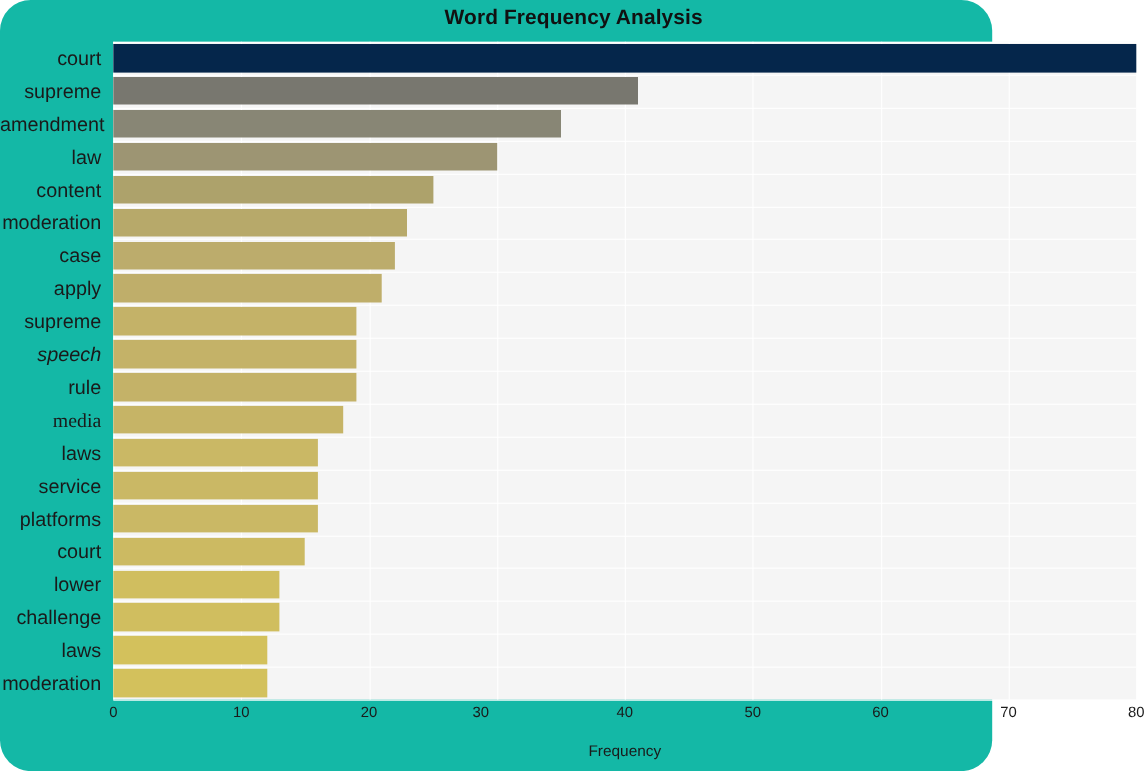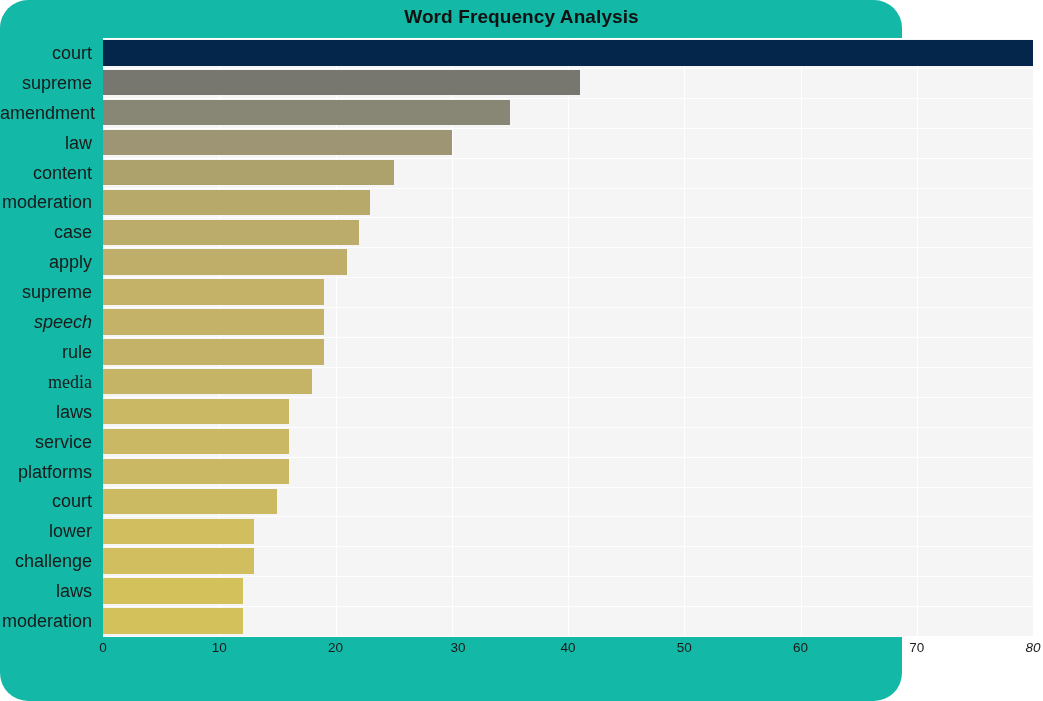--- a/index.html
+++ b/index.html
@@ -237,22 +237,23 @@
       <div class="ylabel" style="top: 486.35px;">lower</div>
       <div class="ylabel" style="top: 516.25px;">challenge</div>
       <div class="ylabel" style="top: 546.15px;">laws</div>
       <div class="ylabel" style="top: 576.05px;">moderation</div>
     </div>
 
   <div id="xticks">
       <div class="xtick" style="left: 0px;">0</div>
       <div class="xtick" style="left: 116.25px;">10</div>
       <div class="xtick" style="left: 232.5px;">20</div>
-      <div class="xtick" style="left: 355px; text-align: right;">30</div>
+      <div class="xtick" style="left: 334px; text-align: right;">30</div>
       <div class="xtick" style="left: 465px;">40</div>
       <div class="xtick" style="left: 581.25px;">50</div>
       <div class="xtick" style="left: 697.5px;">60</div>
       <div class="xtick" style="left: 813.75px;">70</div>
-      <div class="xtick" style="left: 930px; font-style: italic;">80</div>
+      <div class="xtick" style="left: 930px;">80</div>
     </div>
 
+  <div id="xlabel">Frequency</div>
 
 </div>
 
 </body></html>

